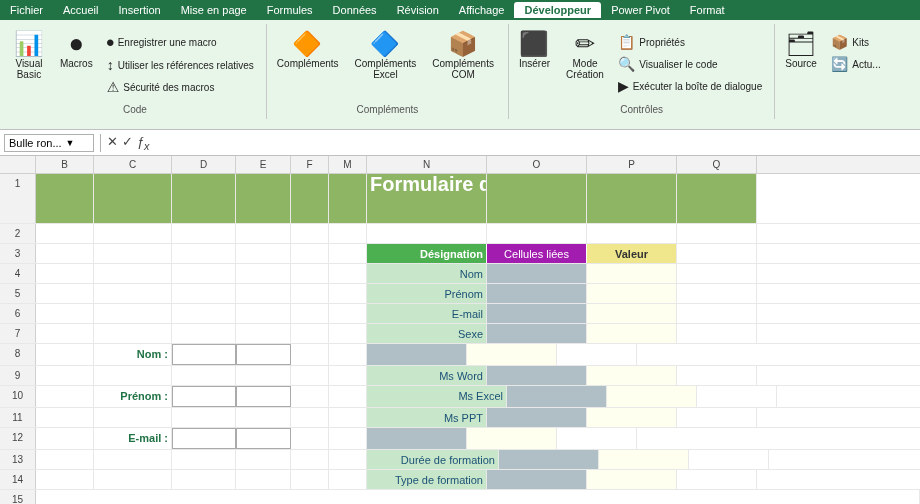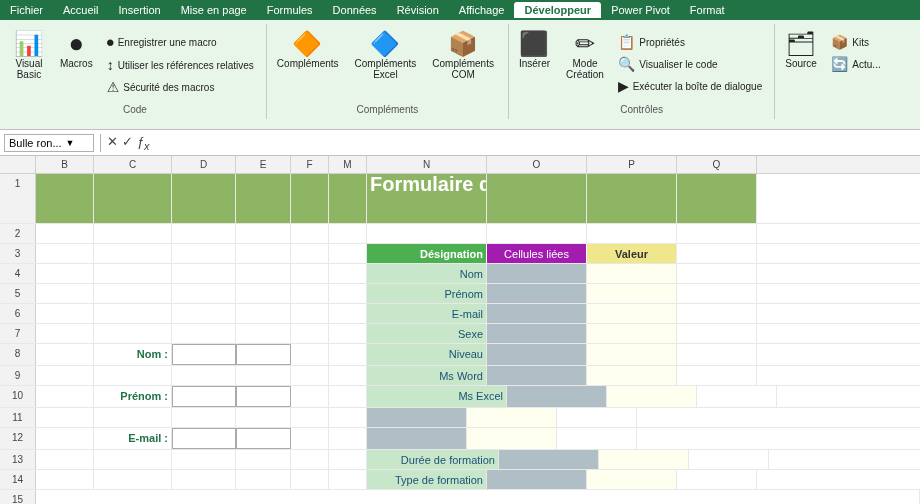--- a/index.html
+++ b/index.html
@@ -487,21 +487,20 @@
     </div>
 
     <div class="spreadsheet-row" style="height:22px; min-height:22px;">
       <div class="row-header">8</div>
       <div class="cell cw-b"></div>
       <div class="cell label-cell" style="width:78px;">Nom :</div>
       <div class="cell" style="width:64px; border:1px solid #aaa;"></div>
       <div class="cell" style="width:55px; border:1px solid #aaa;"></div>
       <div class="cell cw-f"></div>
       <div class="cell cw-m"></div>
-      <div class="cell designation-cell" style="width:120px;">Niveau</div>
       <div class="cell cellules-cell" style="width:100px;"></div>
       <div class="cell valeur-cell" style="width:90px;"></div>
       <div class="cell" style="width:80px;"></div>
     </div>
 
     <div class="spreadsheet-row">
       <div class="row-header">9</div>
       <div class="cell cw-b"></div>
       <div class="cell" style="width:78px;"></div>
       <div class="cell" style="width:64px;"></div>
@@ -529,20 +528,21 @@
     </div>
 
     <div class="spreadsheet-row">
       <div class="row-header">11</div>
       <div class="cell cw-b"></div>
       <div class="cell" style="width:78px;"></div>
       <div class="cell" style="width:64px;"></div>
       <div class="cell" style="width:55px;"></div>
       <div class="cell cw-f"></div>
       <div class="cell cw-m"></div>
+      <div class="cell designation-cell" style="width:120px;">Ms PPT</div>
       <div class="cell cellules-cell" style="width:100px;"></div>
       <div class="cell valeur-cell" style="width:90px;"></div>
       <div class="cell" style="width:80px;"></div>
     </div>
 
     <div class="spreadsheet-row" style="height:22px; min-height:22px;">
       <div class="row-header">12</div>
       <div class="cell cw-b"></div>
       <div class="cell label-cell" style="width:78px;">E-mail :</div>
       <div class="cell" style="width:64px; border:1px solid #aaa;"></div>

